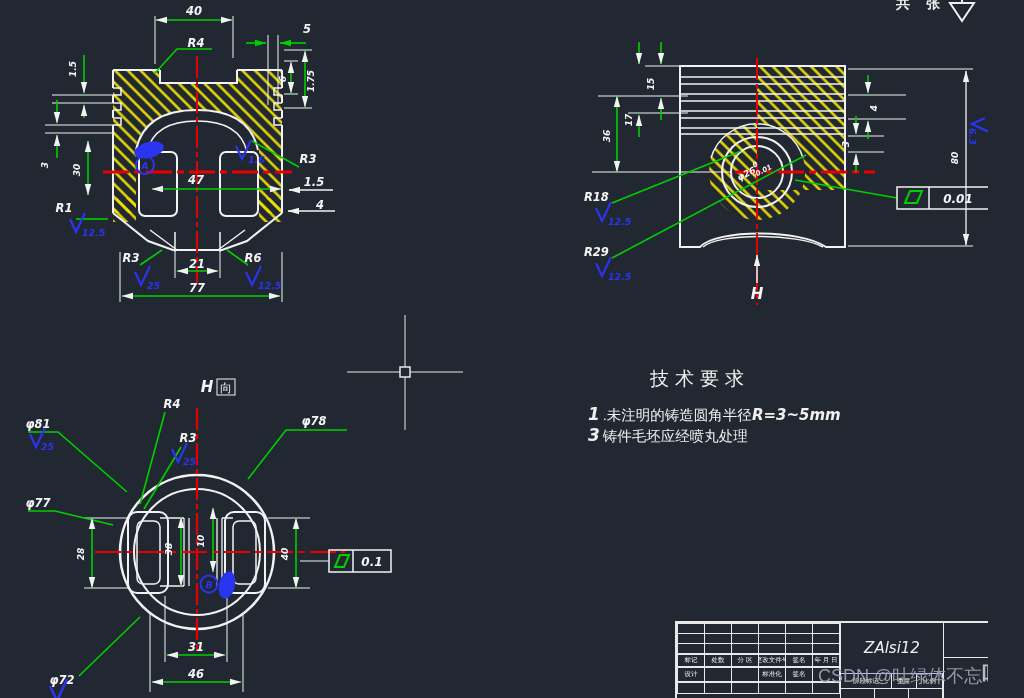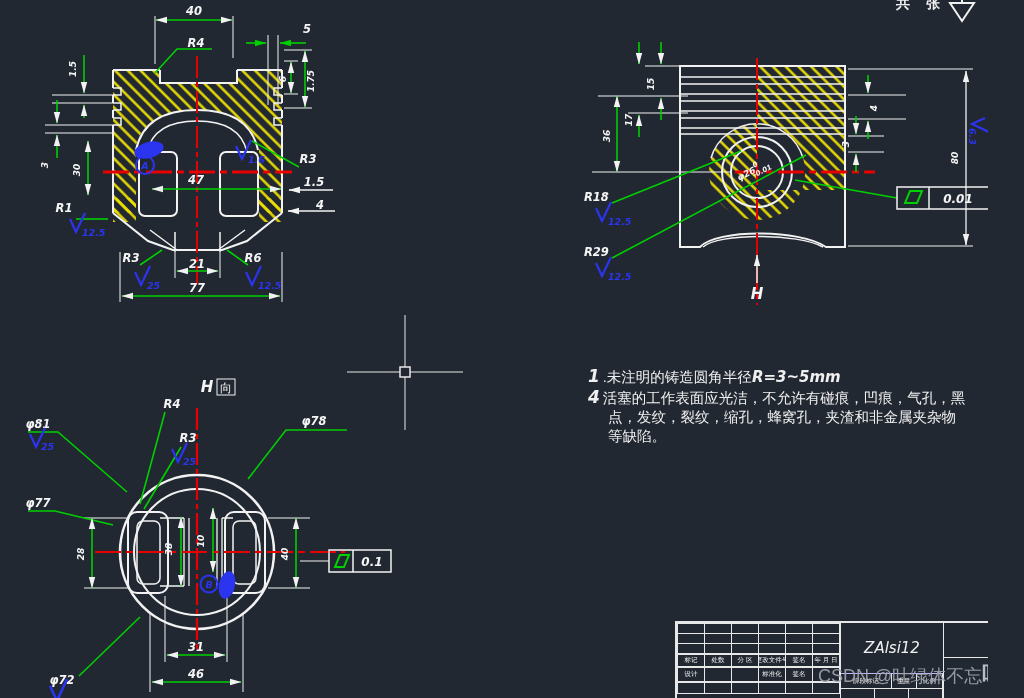--- a/index.html
+++ b/index.html
@@ -314,22 +314,23 @@
 
   <g stroke="#e8e8e8" fill="none">
     <path d="M347,372 H400 M410,372 H463 M405,315 V367 M405,377 V430" stroke-width="1"></path>
     <rect x="400" y="367" width="10" height="10" stroke-width="1.5"></rect>
   </g>
 </svg>
 
 <div class="sheet-note">共 张</div>
 
 <div class="tech">
+  <div class="tech-title">技术要求</div>
   <div class="tech-item"><span class="tnum">1</span><span>.未注明的铸造圆角半径</span><span class="tem">R=3~5mm</span><span></span></div>
-  <div class="tech-item"><span class="tnum">4</span><span>活塞的工作表面应光洁，不允许有碰痕，凹痕，气孔，黑点，发纹，裂纹，缩孔，蜂窝孔，夹渣和非金属夹杂物等缺陷。</span><span class="tem"></span><span></span></div>
+  <div class="tech-item"><span class="tnum">3</span><span>铸件毛坯应经喷丸处理</span><span class="tem"></span><span></span></div>
 </div>
 
 <div class="tb">
   <div class="tb-left">
     <div class="tb-grid tb-small">
       <div></div>
           <div></div>
           <div></div>
           <div></div>
           <div></div>

